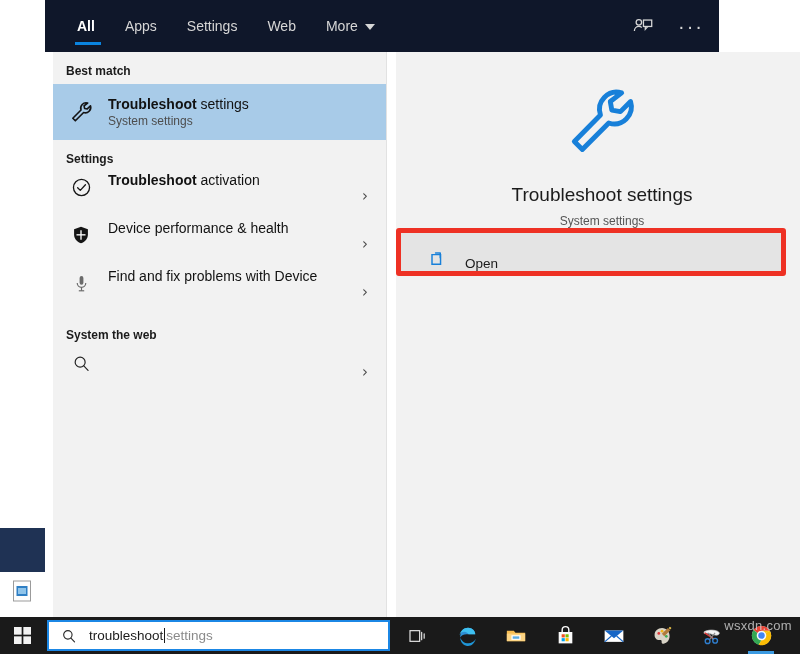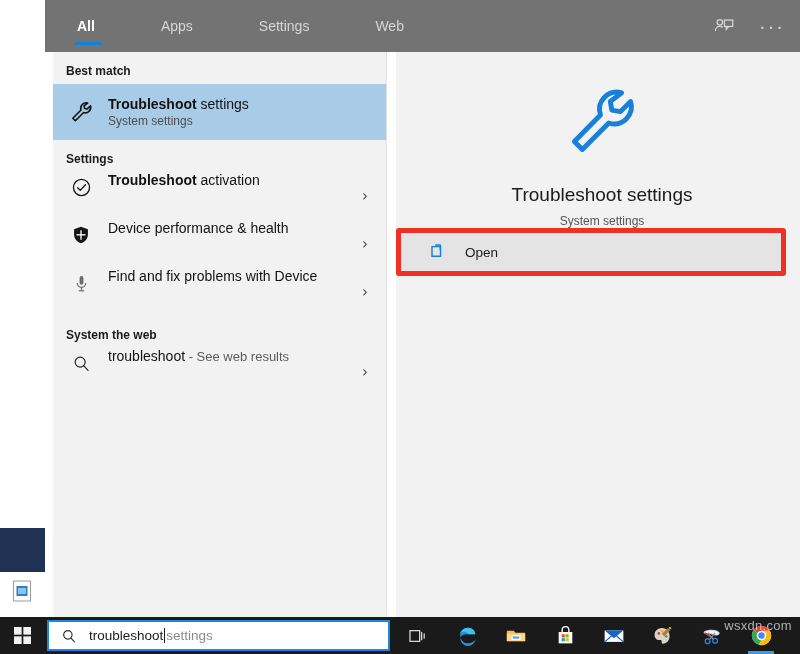--- a/index.html
+++ b/index.html
@@ -24,23 +24,23 @@
     background: #ffffff;
   }
 
   
   #search-panel {
     position: absolute; left: 45px; top: 0; width: 755px; height: 617px;
   }
 
   
   #tabstrip {
-    position: absolute; left: 0; top: 0; width: 755px; height: 52px;
-    background: #737373;
-    display: flex; align-items: center; gap: 36px;
+    position: absolute; left: 0; top: 0; width: 674px; height: 52px;
+    background: #0f172a;
+    display: flex; align-items: center;
   }
   .tab {
     position: relative;
     color: #d6d6d6; font-size: 14px; padding: 0 0 0 0;
     margin-right: 30px; height: 52px; line-height: 52px;
     cursor: default; white-space: nowrap;
   }
   .tab:first-child { margin-left: 32px; }
   .tab.active { color: #ffffff; font-weight: bold; }
   .tab.active::after {
@@ -106,21 +106,21 @@
   #preview-wrench { margin: 0 auto 18px auto; width: 86px; height: 86px; }
   #preview-title { font-size: 19px; color: #1b1b1b; margin-bottom: 8px; }
   #preview-sub { font-size: 12px; color: #555555; }
 
   #open-wrap {
     position: absolute; left: 0px; top: 176px; width: 412px; height: 48px;
   }
   #open-row {
     position: absolute; left: 5px; top: 5px; width: 380px; height: 38px;
     background: #e4e4e4;
-    display: flex; align-items: center;
+    display: flex; align-items: flex-end;
     cursor: default;
   }
   #open-icon { width: 22px; height: 22px; margin-left: 28px; margin-right: 14px; }
   #open-label { font-size: 13.5px; color: #1b1b1b; }
   #red-box {
     position: absolute; left: 0px; top: 0px; width: 390px; height: 48px;
     border: 5px solid #ee3124; border-radius: 3px;
     pointer-events: none;
   }
 
@@ -187,20 +187,23 @@
     </div>
     <div class="tab">
       <span>Apps</span>
     </div>
     <div class="tab">
       <span>Settings</span>
     </div>
     <div class="tab">
       <span>Web</span>
     </div>
+    <div class="tab">
+      <span>More</span><span class="caret"></span>
+    </div>
 
     <div id="header-actions">
       <div class="hdr-icon">
         <svg viewBox="0 0 24 24" width="22" height="22" fill="none" stroke="#d6d6d6" stroke-width="1.4">
           <circle cx="7.5" cy="8" r="3"></circle>
           <path d="M2.6 17.5c0-3 2.3-5 4.9-5 1.2 0 2.3.4 3.2 1.1"></path>
           <rect x="12.5" y="5.5" width="9" height="7"></rect>
           <path d="M14.5 13.2v2.4l2.6-3"></path>
         </svg>
       </div>
@@ -273,23 +276,20 @@
       </div>
 
       <div class="section-label">System the web</div>
 
       <div class="result-row">
         <div class="row-icon">
           <svg viewBox="0 0 24 24" width="19" height="19" fill="none" stroke="#232323" stroke-width="1.5">
             <circle cx="10.3" cy="10.3" r="6.3"></circle>
             <path d="M14.9 15.1l5.4 5.6" stroke-linecap="round"></path>
           </svg>
-        </div>
-        <div class="row-text">
-          <div class="row-title"><span class="norm">troubleshoot</span><span class="web-grey"> - See web results</span></div>
         </div>
         <span class="row-chevron">›</span>
       </div>
 
     </div>
 
     <div id="preview-col">
 
       <div id="preview-hero">
         <div id="preview-wrench">

